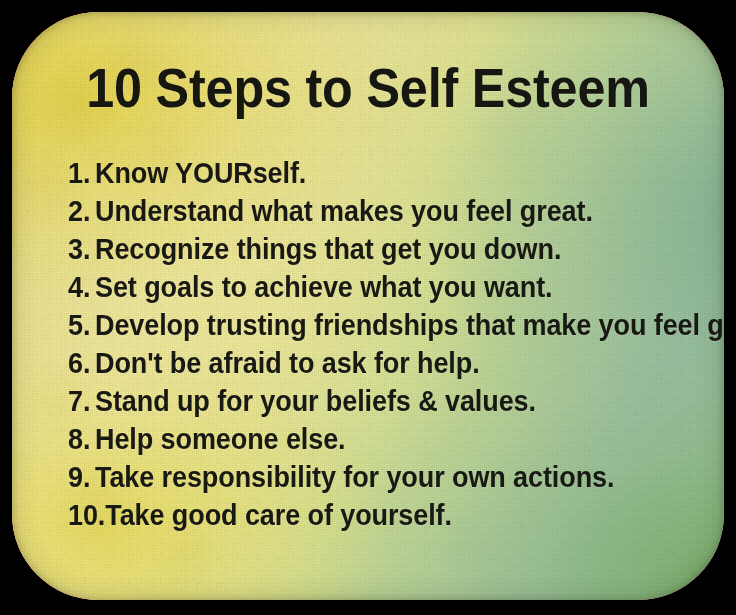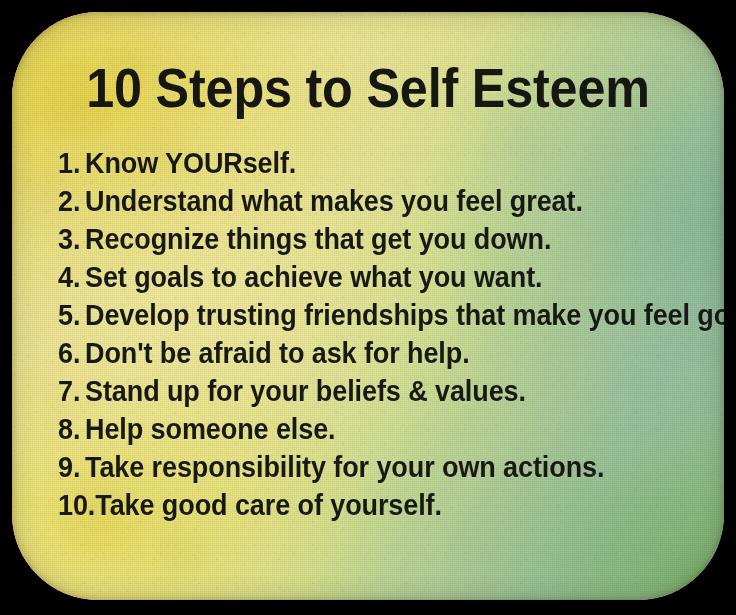--- a/index.html
+++ b/index.html
@@ -173,21 +173,21 @@
     transform-origin: center top;
     white-space: nowrap;
     text-shadow: 0 1px 0 rgba(255,255,245,0.18);
   }
 
   #steps {
     position: absolute;
     left: 44px;
     top: 130px;
     right: 29px;
-    margin: 2px;
+    margin: 12px;
     padding: 0;
     list-style: none;
   }
 
   #steps li {
     display: block;
     height: 38px;
     line-height: 38px;
     white-space: nowrap;
     color: #191914;

